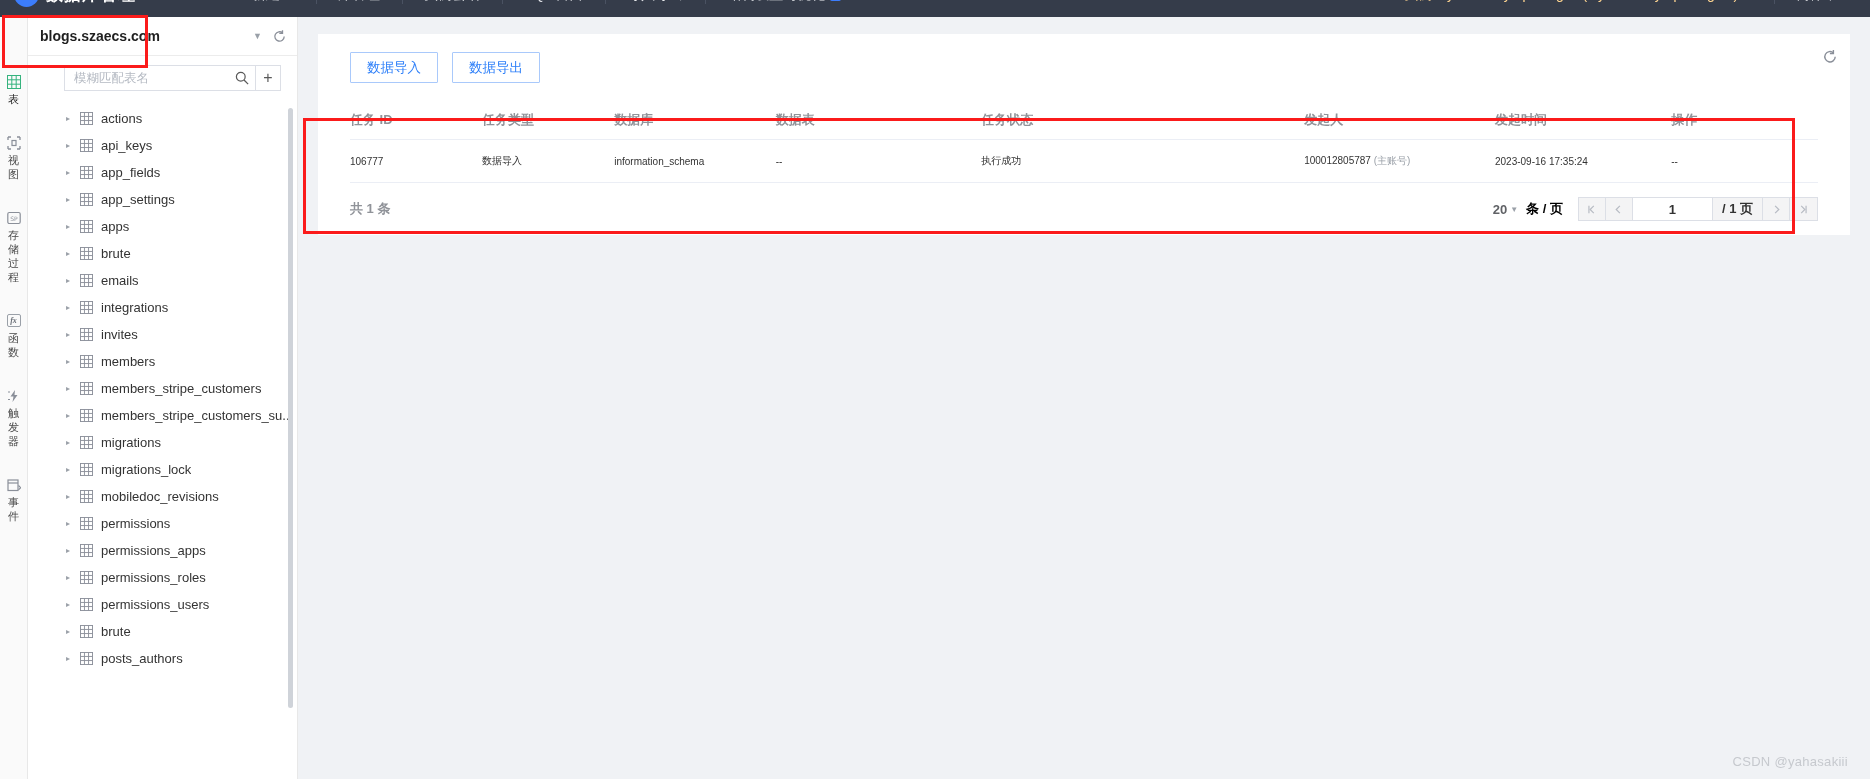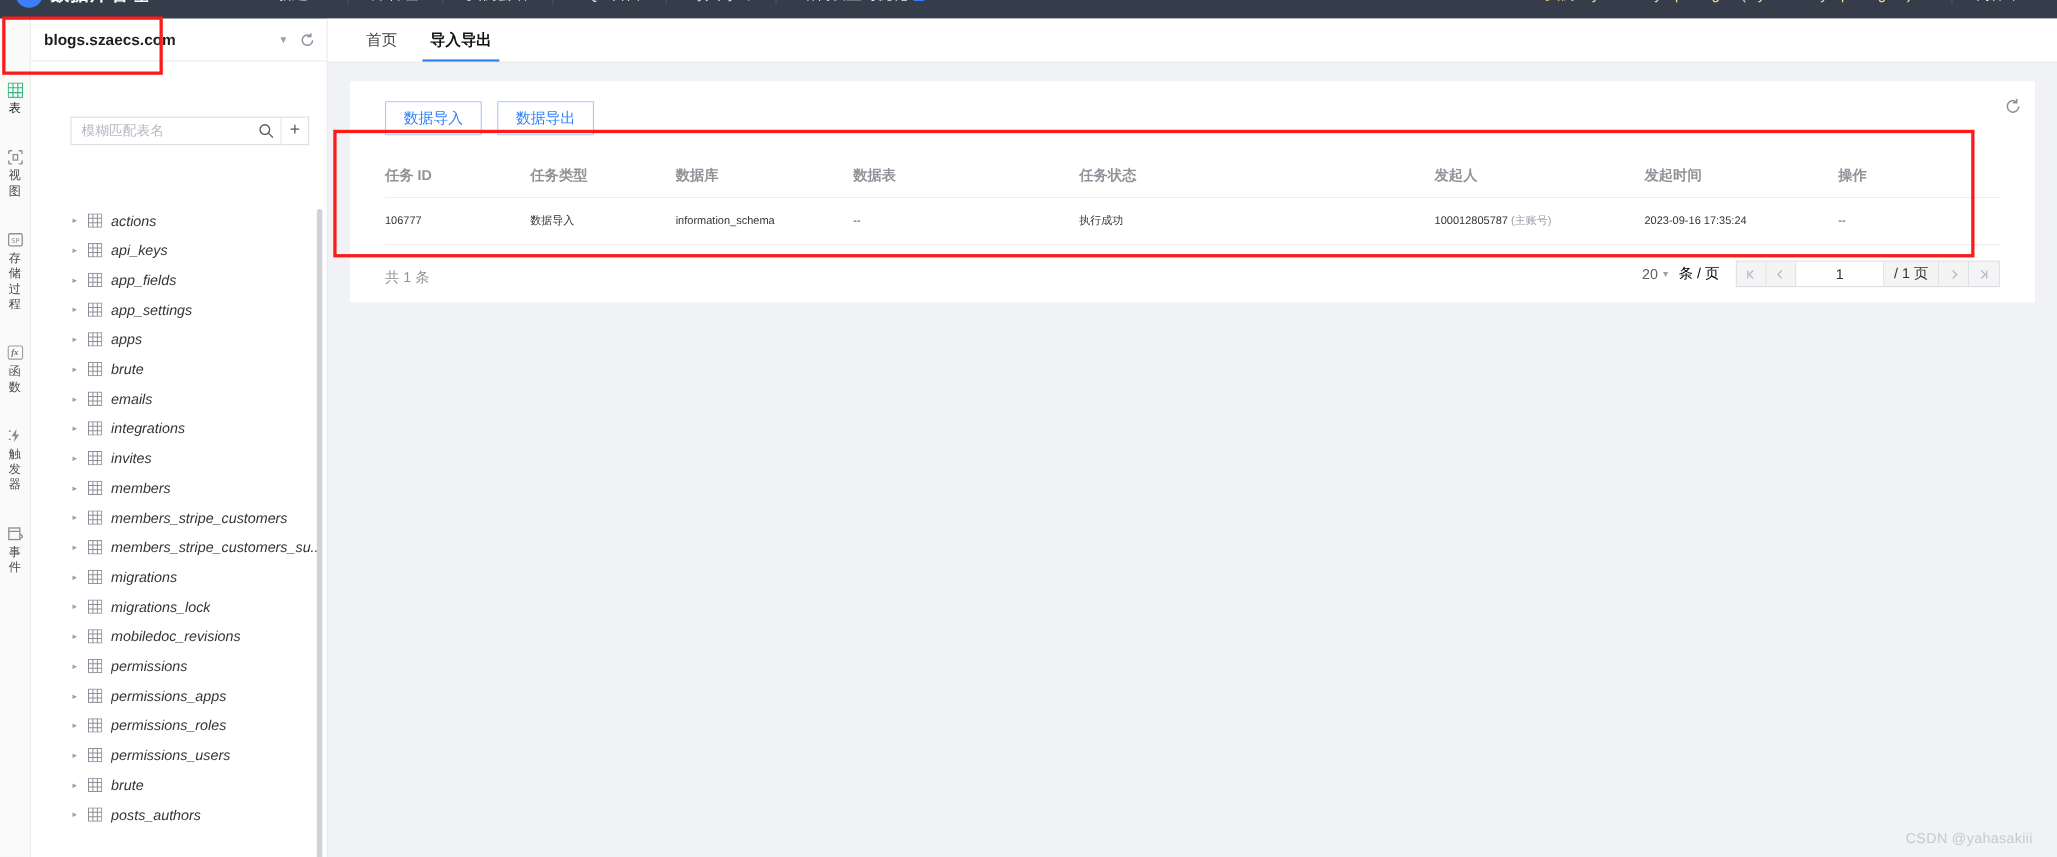--- a/index.html
+++ b/index.html
@@ -64,21 +64,21 @@
   .fx-box {
     width: 14px; height: 13px; border: 1.4px solid #9aa0a8; border-radius: 2px;
     font-size: 8px; font-style: italic; font-weight:bold; color:#6b7078;
     display: flex; align-items: center; justify-content: center; font-family: "Liberation Serif", serif;
   }
 
   
   .sidebar {
     position: absolute; left: 28px; top: 17px; width: 270px; height: 762px;
     background: #ffffff; border-right: 1px solid #e8e8e8;
-    display: flex; flex-direction: column; gap: 41px;
+    display: flex; flex-direction: column;
   }
   .db-select-row {
     height: 39px; display: flex; align-items: center;
     border-bottom: 1px solid #ececec; padding: 0 10px 0 12px;
   }
   .db-name { font-size: 14px; color: #1f1f1f; font-weight: bold; flex: 1; }
   .db-caret { font-size: 9px; color: #9aa0a8; padding: 0 10px; cursor:pointer;}
   .refresh-ico { color: #8a8f99; cursor: pointer; display:flex; align-items:center;}
   .search-row { display: flex; align-items: center; padding: 9px 16px 9px 36px; }
   .search-box {
@@ -101,21 +101,21 @@
     padding-top: 5px;
   }
   .tree-item {
     height: 27px; display: flex; align-items: center;
     padding-left: 38px; cursor: pointer; font-size: 13px; color: #333;
   }
   .tree-arrow {
     width: 14px; font-size: 8px; color: #9aa0a8; flex: 0 0 auto;
   }
   .tree-tableico { margin-right: 8px; display:flex; align-items:center; }
-  .tree-label { white-space: nowrap; overflow: hidden; text-overflow: ellipsis; font-style: italic; }
+  .tree-label { white-space: nowrap; overflow: hidden; text-overflow: ellipsis; }
   .tree-scrollbar {
     position: absolute; right: 4px; top: 8px; width: 5px; height: 600px;
     background: #cfd3d9; border-radius: 3px;
   }
 
   
   .main { position: absolute; left: 298px; top: 17px; right: 0; bottom: 0; background: #f0f2f5; }
   .tabbar {
     height: 40px; background: #fff; border-bottom: 1px solid #e8e8e8;
     display: flex; align-items: stretch; padding-left: 20px;
@@ -148,22 +148,22 @@
   table.dtable th {
     text-align: left; font-size: 13px; color: #909399; font-weight: bold;
     padding: 10px 0 10px 0; border-bottom: 1px solid #ebeef5;
   }
   table.dtable td {
     font-size: 10px; color: #333; padding: 14px 0; border-bottom: 1px solid #ebeef5;
   }
   .sub-muted { color: #9aa0a8; }
 
   .pager {
-    display: flex; align-items: flex-end; padding: 14px 32px 4px 32px;
-    font-size: 13px; color: #909399;
+    display: flex; align-items: center; padding: 14px 32px 4px 32px;
+    font-size: 13px; color: #909399; font-weight: bold;
   }
   .pager-total { flex: 1; }
   .pager-right { display: flex; align-items: center; gap: 8px; }
   .pager-size { display: flex; align-items: center; gap: 3px; color: #606266; cursor: pointer; }
   .pager-size .caret { font-size: 8px; color: #9aa0a8; }
   .pager-unit { color: #000000; }
   .pgbox {
     display: flex; align-items: center; border: 1px solid #dcdfe6;
     height: 24px; margin-left: 7px; background:#f4f4f5;
   }
@@ -580,24 +580,20 @@
                 <line x1="9.2" y1="0.5" x2="9.2" y2="13.5" stroke="#8a8f99"></line>
               </svg>
             </span>
             <span class="tree-label">posts_authors</span>
           </div>
         </div>
     </div>
   </div>
 
   <div class="main">
-    <div class="tabbar">
-      <div class="tab">首页</div>
-      <div class="tab active">导入导出</div>
-    </div>
 
     <div class="panel">
       <span class="panel-refresh">
         <svg width="16" height="16" viewBox="0 0 16 16">
             <path d="M13.2 7.8 a5.2 5.2 0 1 1 -1.7 -3.9" fill="none" stroke="#8a8f99" stroke-width="1.4"></path>
             <path d="M11.4 1 v3.5 h-3.5" fill="none" stroke="#8a8f99" stroke-width="1.4"></path>
           </svg>
       </span>
 
       <div class="btn-row">

